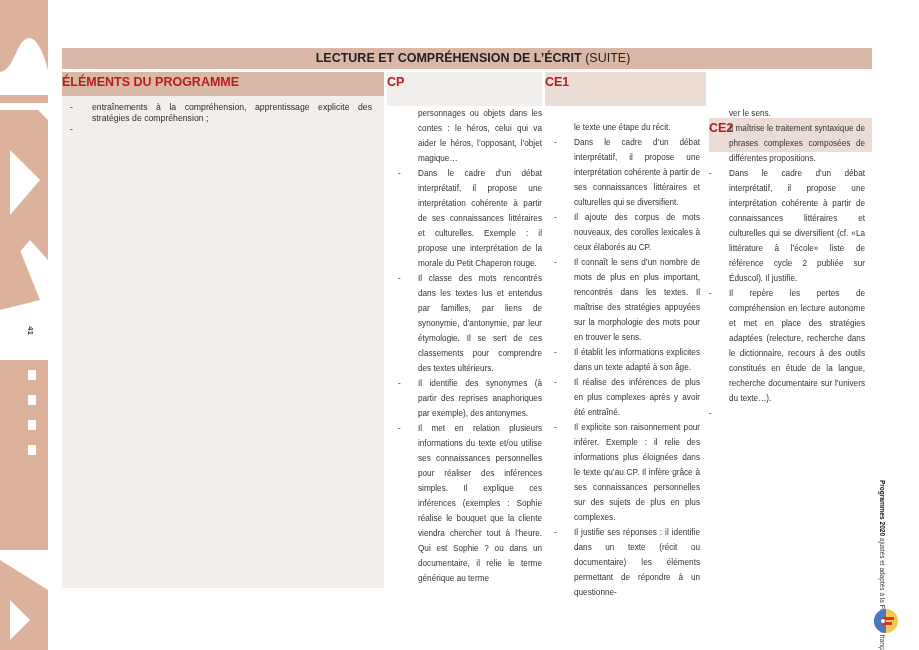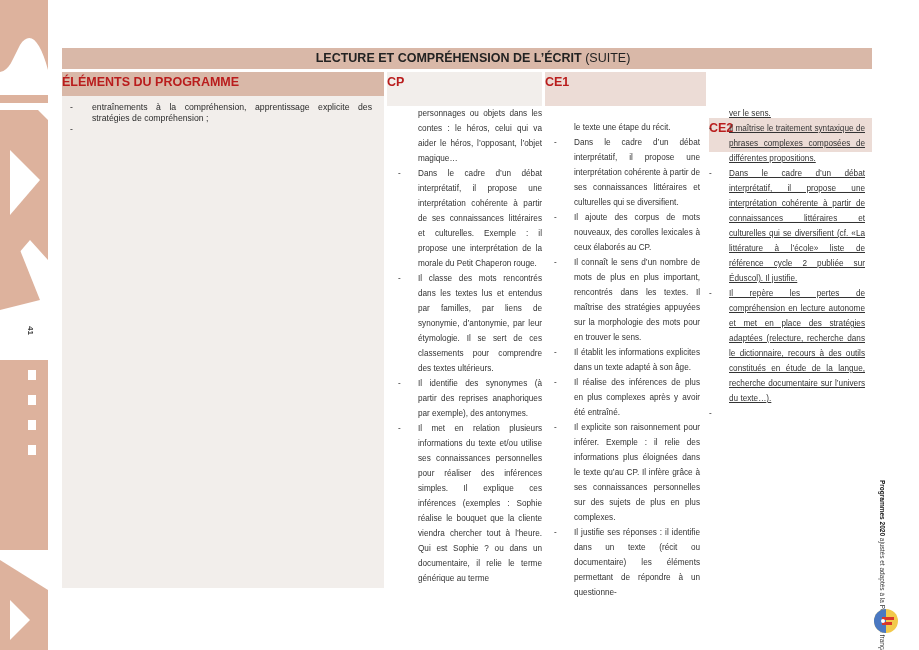--- a/index.html
+++ b/index.html
@@ -29,21 +29,21 @@
     .prog-col {
       position: absolute; left: 62px; top: 96px; width: 322px; height: 492px; background: #f2eeeb;
       box-sizing: border-box; padding: 6px 12px 0 8px; font-size: 8.7px; line-height: 11px;
     }
     .col {
       position: absolute; top: 106px; font-size: 8.2px; line-height: 15px; text-align: justify;
       color: #333;
     }
     .col-cp { left: 398px; width: 144px; }
     .col-ce1 { left: 554px; width: 146px; margin-top: 14px; }
-    .col-ce2 { left: 709px; width: 156px; text-decoration: underline; }
+    .col-ce2 { left: 709px; width: 156px; }
     .item { position: relative; padding-left: 20px; }
     .item .dash { position: absolute; left: 0; top: 0; }
     .cont { padding-left: 20px; }
     .prog-col .item { padding-left: 22px; text-align: justify; }
     .side-text {
       position: absolute; left: 886px; top: 480px; width: 260px; font-size: 6.5px;
       transform: rotate(90deg); transform-origin: left top; white-space: nowrap; color: #333;
     }
     .side-text .strong { font-weight: bold; color: #111; }
     .logo { position: absolute; left: 873px; top: 608px; width: 26px; height: 26px; }

